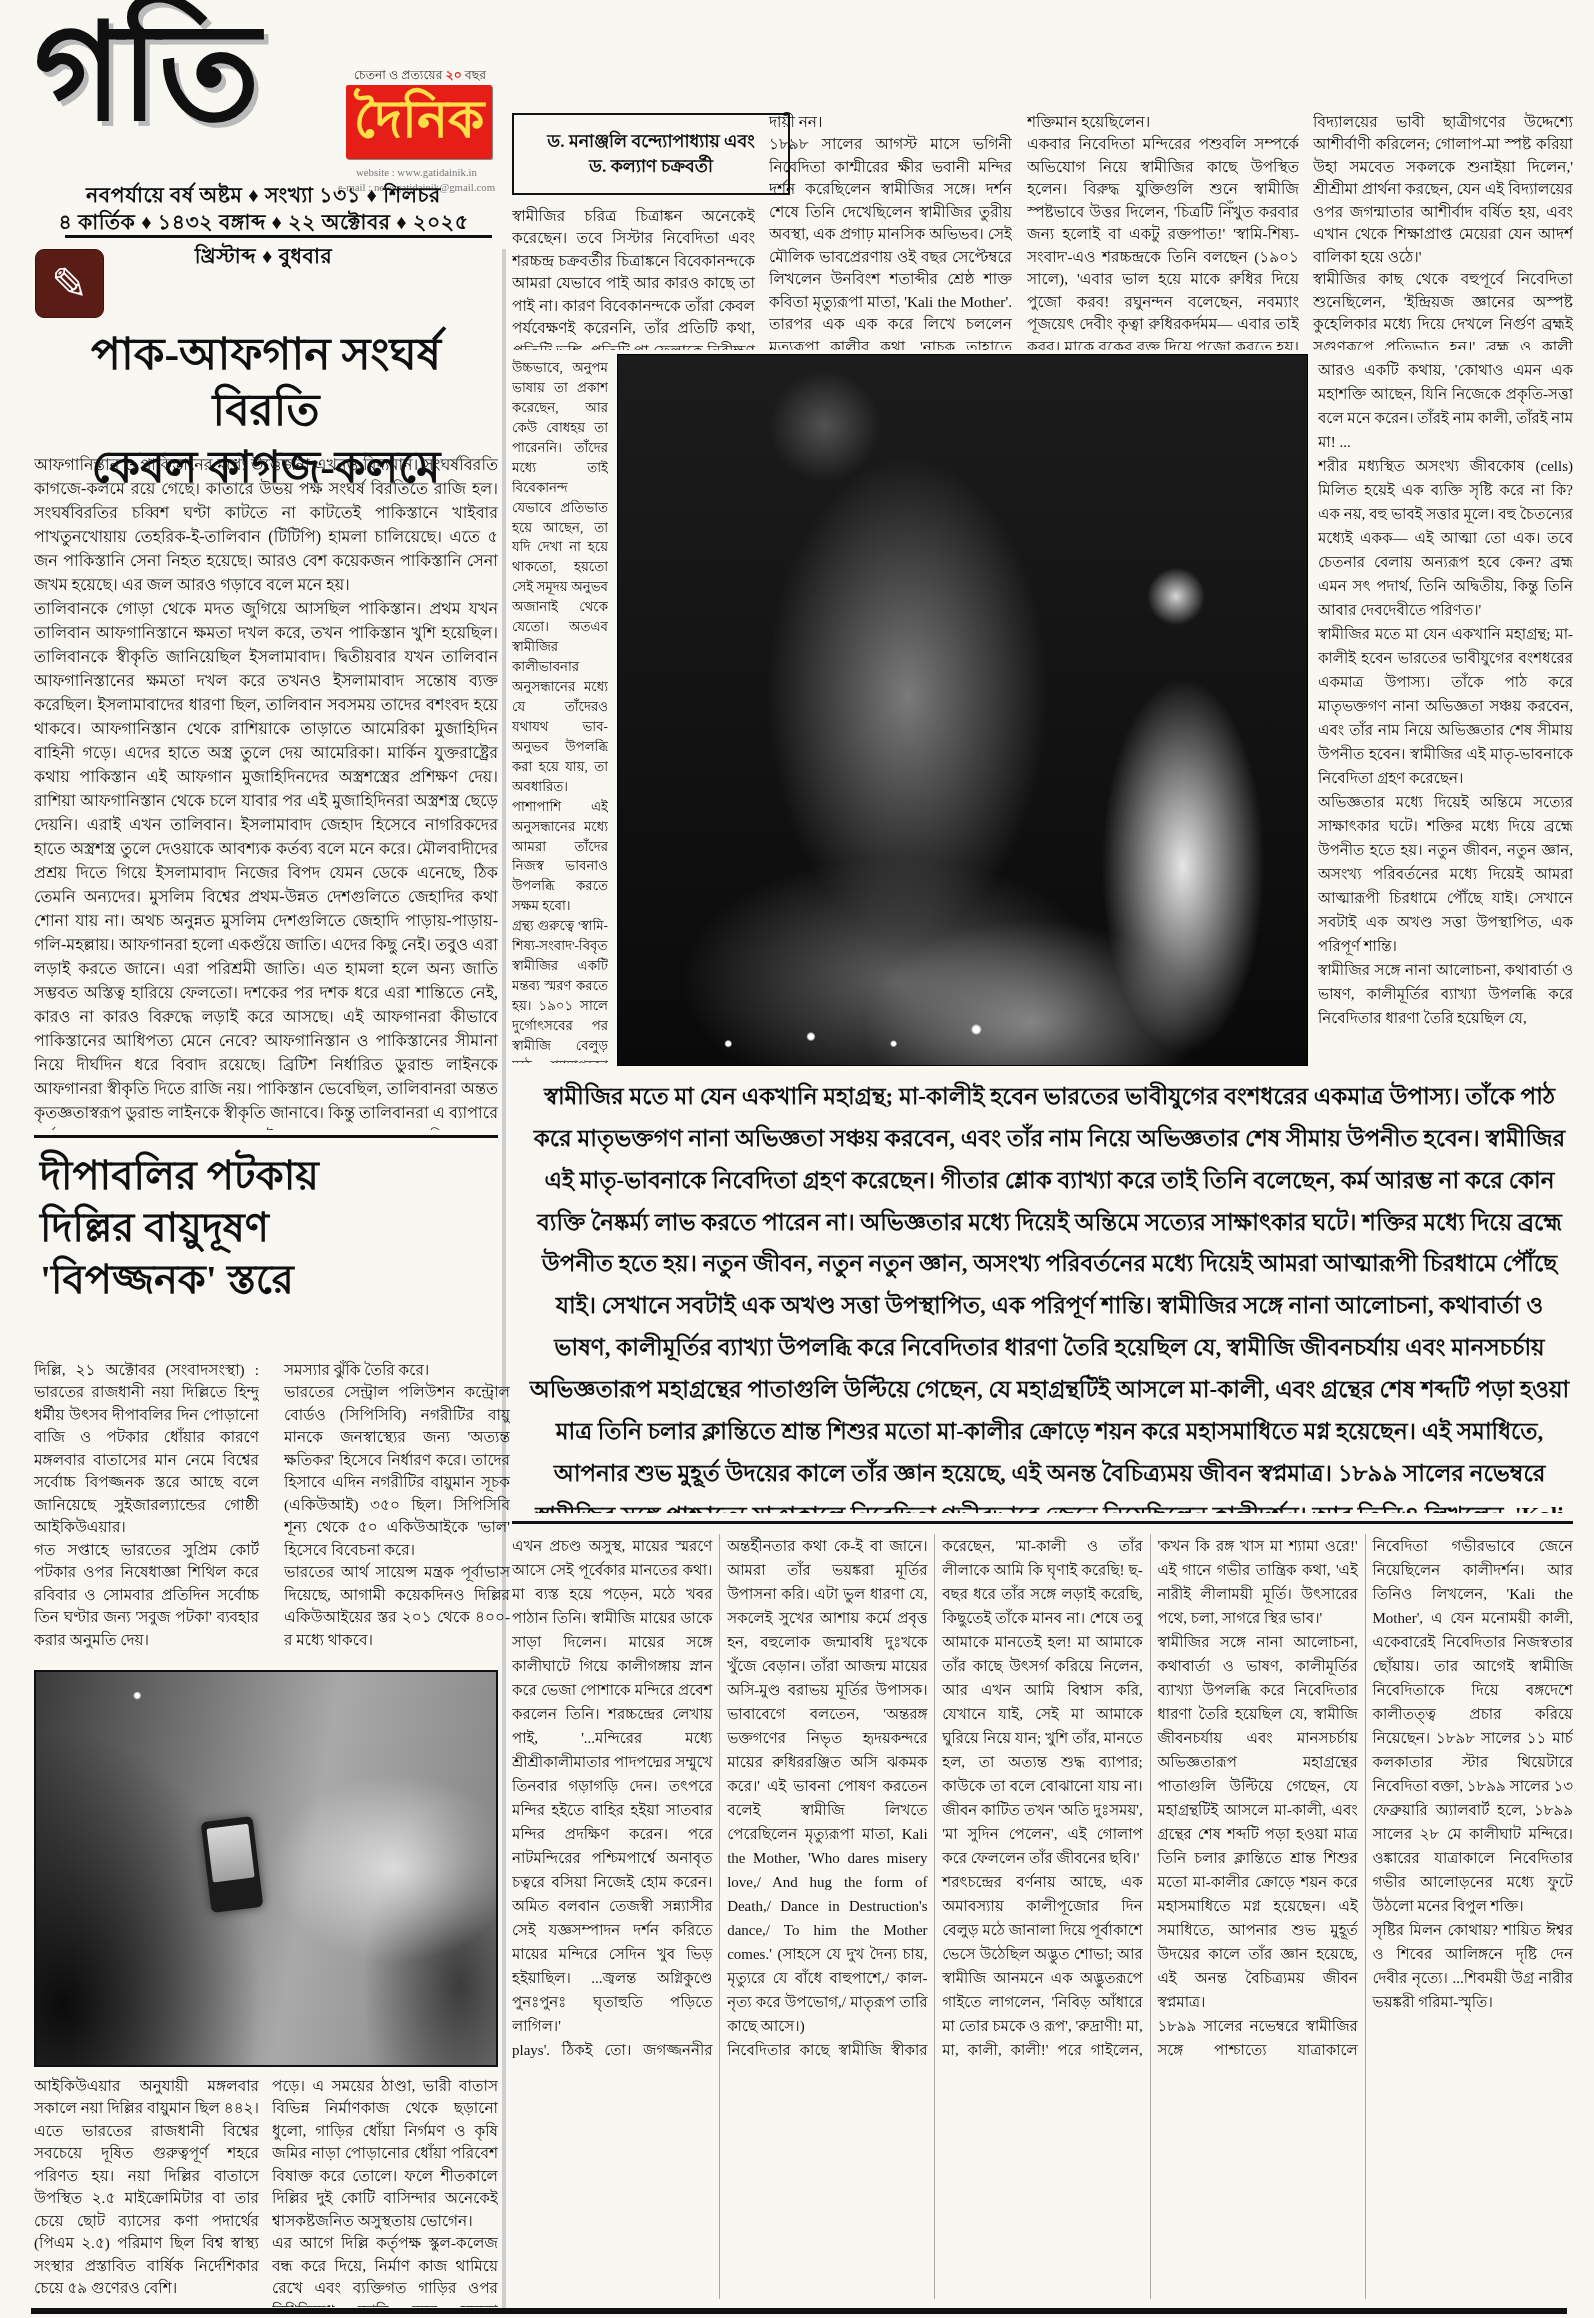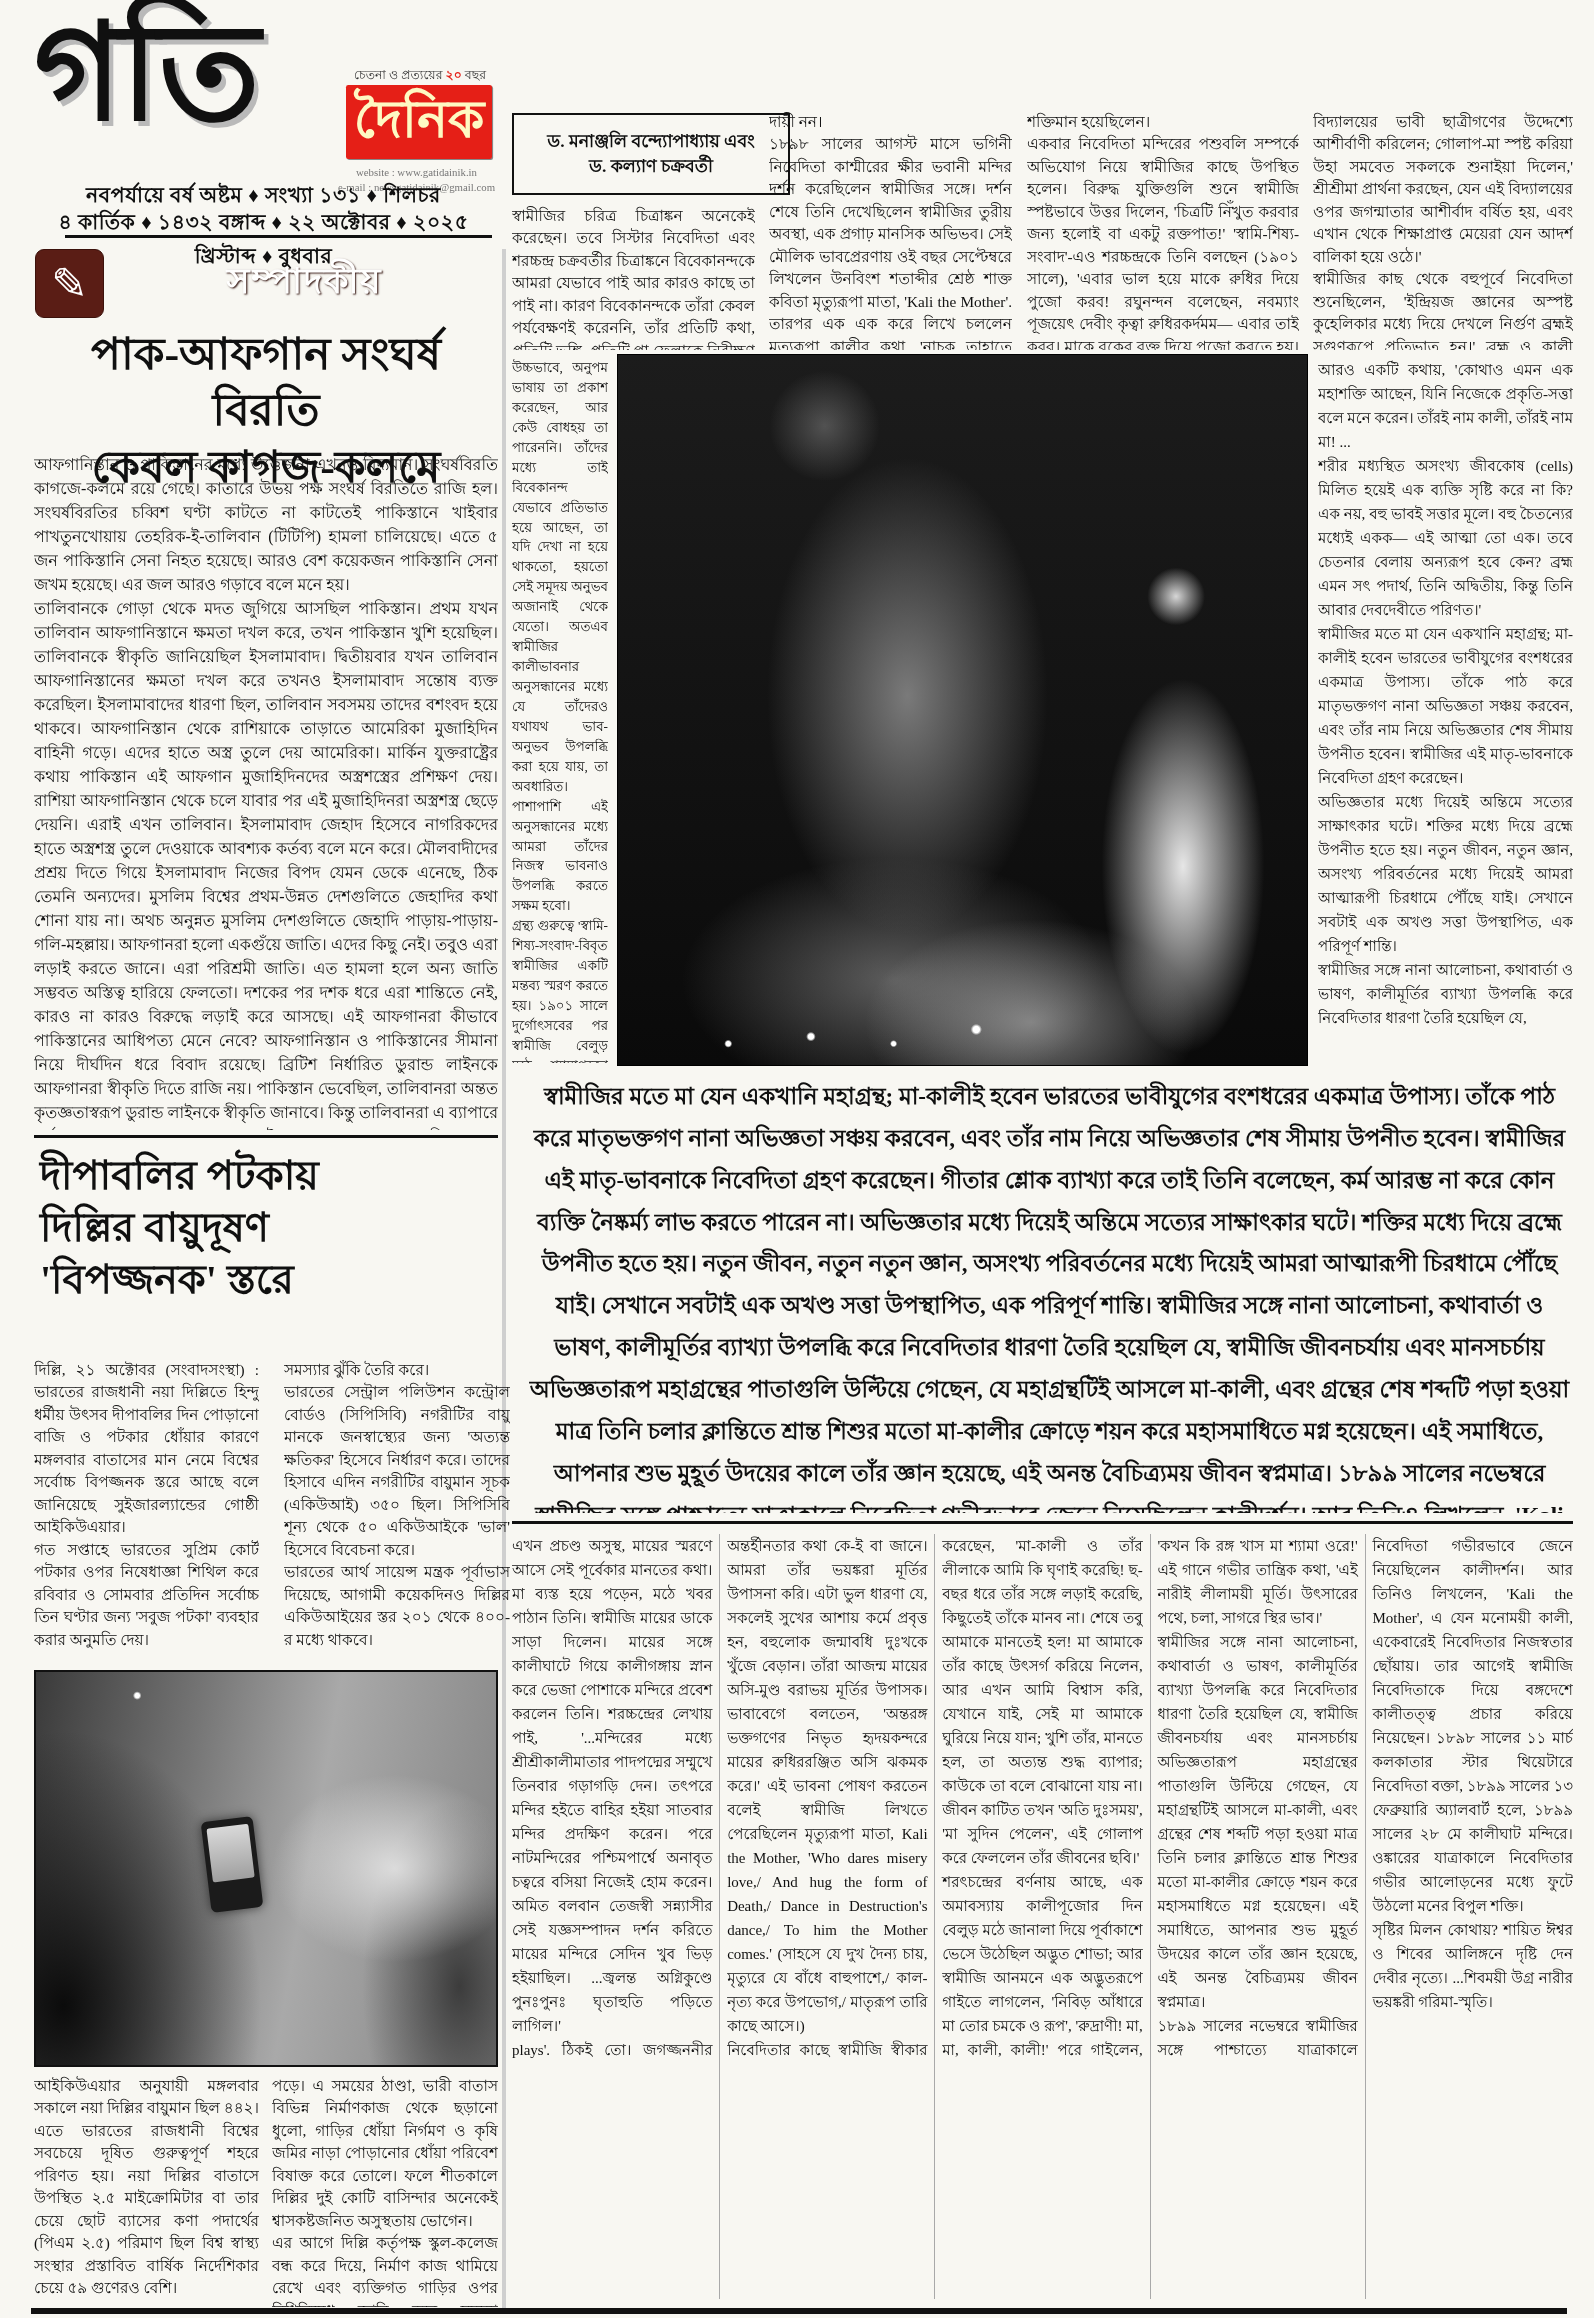--- a/index.html
+++ b/index.html
@@ -6,21 +6,21 @@
   .sheet{position:relative;width:1594px;height:2319px;background:#f8f7f2;color:#101010;
          font-family:"Liberation Serif", serif;overflow:hidden;}
   .abs{position:absolute;}
   .just{text-align:justify;}
   .pre{white-space:pre-line;}
   .clip{overflow:hidden;}
 
   
   .mast-title{font-size:135px;font-weight:bold;line-height:.95;letter-spacing:-2.3px;
               text-shadow:4.5px 4.5px 0 #b9b9b9;}
-  .daily-box{background:#e51f17;color:#fef9c3;display:flex;align-items:center;justify-content:center;
+  .daily-box{background:#e51f17;color:#fde047;display:flex;align-items:center;justify-content:center;
              font-size:52px;font-weight:bold;border-radius:2.3px;box-shadow:1.1px 1.1px 0 #888;}
   .tagline{font-size:12.4px;color:#333;text-align:center;}
   .tagline b{color:#e51f17;}
   .sitelines{font-size:10.8px;color:#777;text-align:center;line-height:1.35;}
   .dateline{font-size:20.4px;font-weight:bold;text-align:center;letter-spacing:0.6px;}
 
   .rule{background:#111;}
   .vbar{background:#cfcfcf;}
 
   
@@ -124,21 +124,20 @@
 
   <div class="abs body26 just pre clip flow5" style="left:512px;top:1534px;width:1061px;height:765px;">এখন প্রচণ্ড অসুস্থ, মায়ের স্মরণে আসে সেই পূর্বেকার মানতের কথা। মা ব্যস্ত হয়ে পড়েন, মঠে খবর পাঠান তিনি। স্বামীজি মায়ের ডাকে সাড়া দিলেন। মায়ের সঙ্গে কালীঘাটে গিয়ে কালীগঙ্গায় স্নান করে ভেজা পোশাকে মন্দিরে প্রবেশ করলেন তিনি। শরচ্চন্দ্রের লেখায় পাই, '...মন্দিরের মধ্যে শ্রীশ্রীকালীমাতার পাদপদ্মের সম্মুখে তিনবার গড়াগড়ি দেন। তৎপরে মন্দির হইতে বাহির হইয়া সাতবার মন্দির প্রদক্ষিণ করেন। পরে নাটমন্দিরের পশ্চিমপার্শ্বে অনাবৃত চত্বরে বসিয়া নিজেই হোম করেন। অমিত বলবান তেজস্বী সন্ন্যাসীর সেই যজ্ঞসম্পাদন দর্শন করিতে মায়ের মন্দিরে সেদিন খুব ভিড় হইয়াছিল। ...জ্বলন্ত অগ্নিকুণ্ডে পুনঃপুনঃ ঘৃতাহুতি পড়িতে লাগিল।'
 plays'. ঠিকই তো। জগজ্জননীর অন্তর্হীনতার কথা কে-ই বা জানে। আমরা তাঁর ভয়ঙ্করা মূর্তির উপাসনা করি। এটা ভুল ধারণা যে, সকলেই সুখের আশায় কর্মে প্রবৃত্ত হন, বহুলোক জন্মাবধি দুঃখকে খুঁজে বেড়ান। তাঁরা আজন্ম মায়ের অসি-মুণ্ড বরাভয় মূর্তির উপাসক। ভাবাবেগে বলতেন, 'অন্তরঙ্গ ভক্তগণের নিভৃত হৃদয়কন্দরে মায়ের রুধিররঞ্জিত অসি ঝকমক করে।' এই ভাবনা পোষণ করতেন বলেই স্বামীজি লিখতে পেরেছিলেন মৃত্যুরূপা মাতা, Kali the Mother, 'Who dares misery love,/ And hug the form of Death,/ Dance in Destruction's dance,/ To him the Mother comes.' (সাহসে যে দুখ দৈন্য চায়, মৃত্যুরে যে বাঁধে বাহুপাশে,/ কাল-নৃত্য করে উপভোগ,/ মাতৃরূপ তারি কাছে আসে।)
 নিবেদিতার কাছে স্বামীজি স্বীকার করেছেন, 'মা-কালী ও তাঁর লীলাকে আমি কি ঘৃণাই করেছি! ছ-বছর ধরে তাঁর সঙ্গে লড়াই করেছি, কিছুতেই তাঁকে মানব না। শেষে তবু আমাকে মানতেই হল! মা আমাকে তাঁর কাছে উৎসর্গ করিয়ে নিলেন, আর এখন আমি বিশ্বাস করি, যেখানে যাই, সেই মা আমাকে ঘুরিয়ে নিয়ে যান; খুশি তাঁর, মানতে হল, তা অত্যন্ত শুদ্ধ ব্যাপার; কাউকে তা বলে বোঝানো যায় না। জীবন কাটিত তখন 'অতি দুঃসময়', 'মা সুদিন পেলেন', এই গোলাপ করে ফেললেন তাঁর জীবনের ছবি।'
 শরৎচন্দ্রের বর্ণনায় আছে, এক অমাবস্যায় কালীপূজোর দিন বেলুড় মঠে জানালা দিয়ে পূর্বাকাশে ভেসে উঠেছিল অদ্ভুত শোভা; আর স্বামীজি আনমনে এক অদ্ভুতরূপে গাইতে লাগলেন, 'নিবিড় আঁধারে মা তোর চমকে ও রূপ', 'রুদ্রাণী! মা, মা, কালী, কালী!' পরে গাইলেন, 'কখন কি রঙ্গ খাস মা শ্যামা ওরে!' এই গানে গভীর তান্ত্রিক কথা, 'এই নারীই লীলাময়ী মূর্তি। উৎসারের পথে, চলা, সাগরে স্থির ভাব।'
 স্বামীজির সঙ্গে নানা আলোচনা, কথাবার্তা ও ভাষণ, কালীমূর্তির ব্যাখ্যা উপলব্ধি করে নিবেদিতার ধারণা তৈরি হয়েছিল যে, স্বামীজি জীবনচর্যায় এবং মানসচর্চায় অভিজ্ঞতারূপ মহাগ্রন্থের পাতাগুলি উল্টিয়ে গেছেন, যে মহাগ্রন্থটিই আসলে মা-কালী, এবং গ্রন্থের শেষ শব্দটি পড়া হওয়া মাত্র তিনি চলার ক্লান্তিতে শ্রান্ত শিশুর মতো মা-কালীর ক্রোড়ে শয়ন করে মহাসমাধিতে মগ্ন হয়েছেন। এই সমাধিতে, আপনার শুভ মুহূর্ত উদয়ের কালে তাঁর জ্ঞান হয়েছে, এই অনন্ত বৈচিত্র্যময় জীবন স্বপ্নমাত্র।
 ১৮৯৯ সালের নভেম্বরে স্বামীজির সঙ্গে পাশ্চাত্যে যাত্রাকালে নিবেদিতা গভীরভাবে জেনে নিয়েছিলেন কালীদর্শন। আর তিনিও লিখলেন, 'Kali the Mother', এ যেন মনোময়ী কালী, একেবারেই নিবেদিতার নিজস্বতার ছোঁয়ায়। তার আগেই স্বামীজি নিবেদিতাকে দিয়ে বঙ্গদেশে কালীতত্ত্ব প্রচার করিয়ে নিয়েছেন। ১৮৯৮ সালের ১১ মার্চ কলকাতার স্টার থিয়েটারে নিবেদিতা বক্তা, ১৮৯৯ সালের ১৩ ফেব্রুয়ারি অ্যালবার্ট হলে, ১৮৯৯ সালের ২৮ মে কালীঘাট মন্দিরে। ওঙ্কারের যাত্রাকালে নিবেদিতার গভীর আলোড়নের মধ্যে ফুটে উঠলো মনের বিপুল শক্তি।
 সৃষ্টির মিলন কোথায়? শায়িত ঈশ্বর ও শিবের আলিঙ্গনে দৃষ্টি দেন দেবীর নৃত্যে। ...শিবময়ী উগ্র নারীর ভয়ঙ্করী গরিমা-স্মৃতি।</div>
 
   <div class="abs pen-box" style="left:35px;top:249px;width:67px;height:67px;">✎</div>
-  <div class="abs ed-banner" style="left:111px;top:256px;width:387px;height:54px;">সম্পাদকীয়</div>
 
   <div class="abs ed-head pre" style="left:34px;top:327px;width:464px;">পাক-আফগান সংঘর্ষ বিরতি
 কেবল কাগজ-কলমে</div>
 
   <div class="abs body28 just pre clip" style="left:34px;top:453px;width:464px;height:677px;">আফগানিস্তান ও পাকিস্তানের মধ্যে উত্তেজনা এখনও বিদ্যমান। সংঘর্ষবিরতি কাগজে-কলমে রয়ে গেছে। কাতারে উভয় পক্ষ সংঘর্ষ বিরতিতে রাজি হল। সংঘর্ষবিরতির চব্বিশ ঘণ্টা কাটতে না কাটতেই পাকিস্তানে খাইবার পাখতুনখোয়ায় তেহরিক-ই-তালিবান (টিটিপি) হামলা চালিয়েছে। এতে ৫ জন পাকিস্তানি সেনা নিহত হয়েছে। আরও বেশ কয়েকজন পাকিস্তানি সেনা জখম হয়েছে। এর জল আরও গড়াবে বলে মনে হয়।
 তালিবানকে গোড়া থেকে মদত জুগিয়ে আসছিল পাকিস্তান। প্রথম যখন তালিবান আফগানিস্তানে ক্ষমতা দখল করে, তখন পাকিস্তান খুশি হয়েছিল। তালিবানকে স্বীকৃতি জানিয়েছিল ইসলামাবাদ। দ্বিতীয়বার যখন তালিবান আফগানিস্তানের ক্ষমতা দখল করে তখনও ইসলামাবাদ সন্তোষ ব্যক্ত করেছিল। ইসলামাবাদের ধারণা ছিল, তালিবান সবসময় তাদের বশংবদ হয়ে থাকবে। আফগানিস্তান থেকে রাশিয়াকে তাড়াতে আমেরিকা মুজাহিদিন বাহিনী গড়ে। এদের হাতে অস্ত্র তুলে দেয় আমেরিকা। মার্কিন যুক্তরাষ্ট্রের কথায় পাকিস্তান এই আফগান মুজাহিদিনদের অস্ত্রশস্ত্রের প্রশিক্ষণ দেয়। রাশিয়া আফগানিস্তান থেকে চলে যাবার পর এই মুজাহিদিনরা অস্ত্রশস্ত্র ছেড়ে দেয়নি। এরাই এখন তালিবান। ইসলামাবাদ জেহাদ হিসেবে নাগরিকদের হাতে অস্ত্রশস্ত্র তুলে দেওয়াকে আবশ্যক কর্তব্য বলে মনে করে। মৌলবাদীদের প্রশ্রয় দিতে গিয়ে ইসলামাবাদ নিজের বিপদ যেমন ডেকে এনেছে, ঠিক তেমনি অন্যদের। মুসলিম বিশ্বের প্রথম-উন্নত দেশগুলিতে জেহাদির কথা শোনা যায় না। অথচ অনুন্নত মুসলিম দেশগুলিতে জেহাদি পাড়ায়-পাড়ায়-গলি-মহল্লায়। আফগানরা হলো একগুঁয়ে জাতি। এদের কিছু নেই। তবুও এরা লড়াই করতে জানে। এরা পরিশ্রমী জাতি। এত হামলা হলে অন্য জাতি সম্ভবত অস্তিত্ব হারিয়ে ফেলতো। দশকের পর দশক ধরে এরা শান্তিতে নেই, কারও না কারও বিরুদ্ধে লড়াই করে আসছে। এই আফগানরা কীভাবে পাকিস্তানের আধিপত্য মেনে নেবে? আফগানিস্তান ও পাকিস্তানের সীমানা নিয়ে দীর্ঘদিন ধরে বিবাদ রয়েছে। ব্রিটিশ নির্ধারিত ডুরান্ড লাইনকে আফগানরা স্বীকৃতি দিতে রাজি নয়। পাকিস্তান ভেবেছিল, তালিবানরা অন্তত কৃতজ্ঞতাস্বরূপ ডুরান্ড লাইনকে স্বীকৃতি জানাবে। কিন্তু তালিবানরা এ ব্যাপারে পূর্বতন আফগান সরকারের মতোই অনড় অবস্থানে। পাকিস্তান ও আফগানিস্তানের এই বিপদে খুব শীঘ্রই আমেরিকা নিজেকে জড়াবে বলে মনে হয়। মার্কিন প্রেসিডেন্ট ডোনাল্ড ট্রাম্প ইতোমধ্যে বলেছেন, এই সংঘর্ষের সমাধান করা তাঁর পক্ষে খুব সহজ। পাকিস্তানের বিদেশ মন্ত্রী খাজা আসিফ ইতোমধ্যে এ ব্যাপারে মধ্যস্থতা করার জন্য মার্কিন প্রেসিডেন্ট ট্রাম্পের কাছে আবেদন জানিয়েছেন। এই লড়াইয়ের জেরে ভারত যেন রক্তাক্ত না হয়। এটাই আমরা চাই। এই লড়াইয়ে কেবল সেনা জড়িত হবে না, আফগানিস্তানের সাধারণ মানুষও জড়িত হতে পারেন। এ শঙ্কা উড়িয়ে দেওয়া যায় না। এই লড়াই থেমে যাবার পর এই তালিবান যোদ্ধারা ভাড়াটে জঙ্গি হিসাবে কাজ করতে পারে। এমন উদাহরণ একেবারে বিরল নয়। সেই কবে পূর্বতন সোভিয়েত ইউনিয়নের বিরুদ্ধে লড়াইয়ে সাধারণ আফগানের হাতে অস্ত্রশস্ত্র তুলে দিয়ে মুজাহিদিন গঠন করা হয়েছিল, আজও এই ধারা অব্যাহত। নাম বদল হয়েছে- চেহারা বদল হয়েছে। কিন্তু অস্ত্রের ঝলকানি রয়ে গেছে।</div>
 
   <div class="abs rule" style="left:34px;top:1135px;width:464px;height:3.4px;"></div>
 
   <div class="abs delhi-head pre" style="left:40px;top:1150px;width:453px;">দীপাবলির পটকায়

